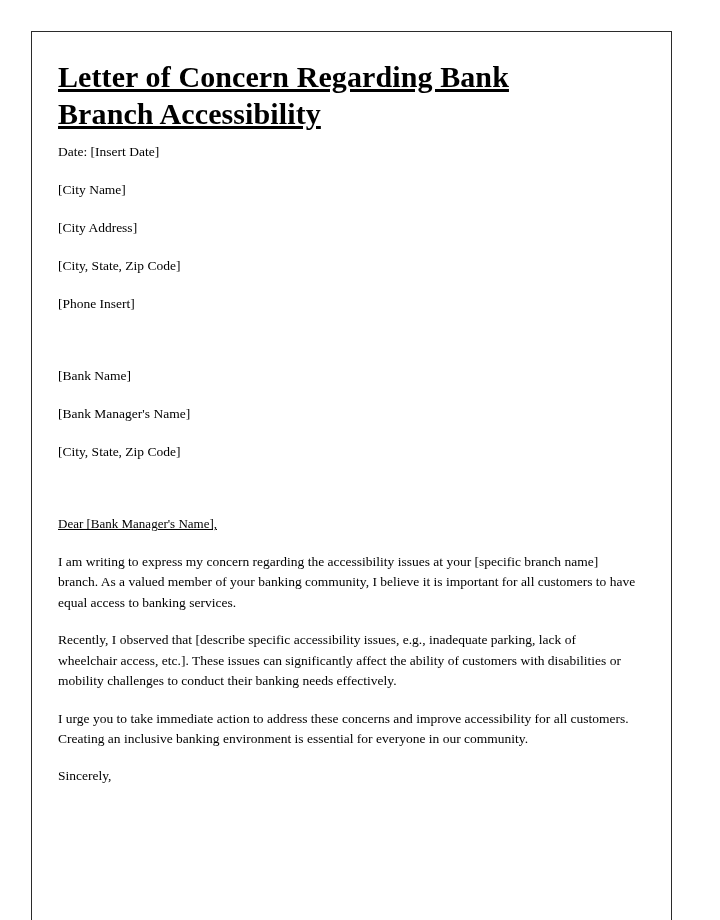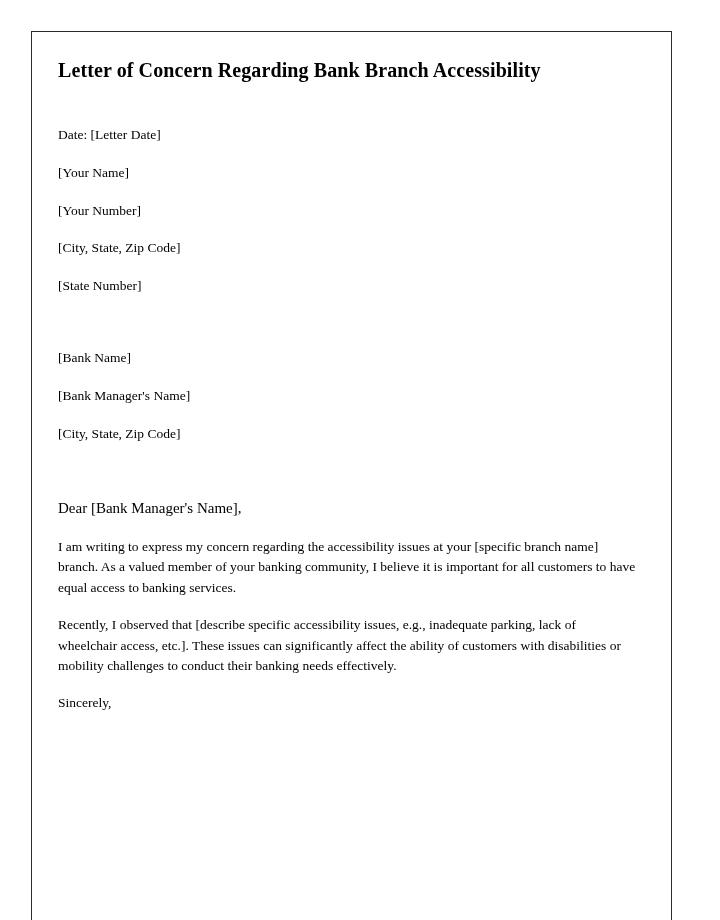--- a/index.html
+++ b/index.html
@@ -26,26 +26,27 @@
     border: 1px solid #2b2b2b;
     background: #ffffff;
   }
 
   .page-inner {
     padding: 26px 27px 0 26px;
   }
 
   
   .doc-title {
-    font-size: 20px;
+    font-size: 30px;
     font-weight: bold;
     line-height: 1.24;
     letter-spacing: 0.1px;
-    margin: 0 0 44px 0;
+    margin: 0 0 12px 0;
     max-width: 510px;
+    text-decoration: underline;
   }
 
   
   .meta-line {
     font-size: 13.5px;
     line-height: 1.25;
     margin: 0 0 21px 0;
   }
 
   .block-gap {
@@ -55,55 +56,57 @@
   
   .body-para {
     font-size: 13.5px;
     line-height: 1.52;
     margin: 0 8px 17px 0;
     max-width: 589px;
     text-align: left;
   }
 
   .salutation {
-    font-size: 15px;
+    font-size: 13px;
     line-height: 1.4;
     margin: 0 0 18px 0;
+    text-decoration: underline;
   }
 
   .closing {
     font-size: 13.5px;
     line-height: 1.4;
     margin: 0;
   }
 </style>
 </head>
 <body>
 
 <div class="page-sheet">
   <div class="page-inner">
 
     <h1 class="doc-title">Letter of Concern Regarding Bank Branch Accessibility</h1>
 
-    <p class="meta-line">Date: [Letter Date]</p>
+    <p class="meta-line">Date: [Insert Date]</p>
 
-    <p class="meta-line">[Your Name]</p>
-    <p class="meta-line">[Your Number]</p>
+    <p class="meta-line">[City Name]</p>
+    <p class="meta-line">[City Address]</p>
     <p class="meta-line">[City, State, Zip Code]</p>
-    <p class="meta-line">[State Number]</p>
+    <p class="meta-line">[Phone Insert]</p>
 
     <div class="block-gap"></div>
 
     <p class="meta-line">[Bank Name]</p>
     <p class="meta-line">[Bank Manager's Name]</p>
     <p class="meta-line">[City, State, Zip Code]</p>
 
     <div class="block-gap"></div>
 
     <p class="salutation">Dear [Bank Manager's Name],</p>
 
     <p class="body-para">I am writing to express my concern regarding the accessibility issues at your [specific branch name] branch. As a valued member of your banking community, I believe it is important for all customers to have equal access to banking services.</p>
     <p class="body-para">Recently, I observed that [describe specific accessibility issues, e.g., inadequate parking, lack of wheelchair access, etc.]. These issues can significantly affect the ability of customers with disabilities or mobility challenges to conduct their banking needs effectively.</p>
+    <p class="body-para">I urge you to take immediate action to address these concerns and improve accessibility for all customers. Creating an inclusive banking environment is essential for everyone in our community.</p>
 
     <p class="closing">Sincerely,</p>
 
   </div>
 </div>
 
 </body></html>

